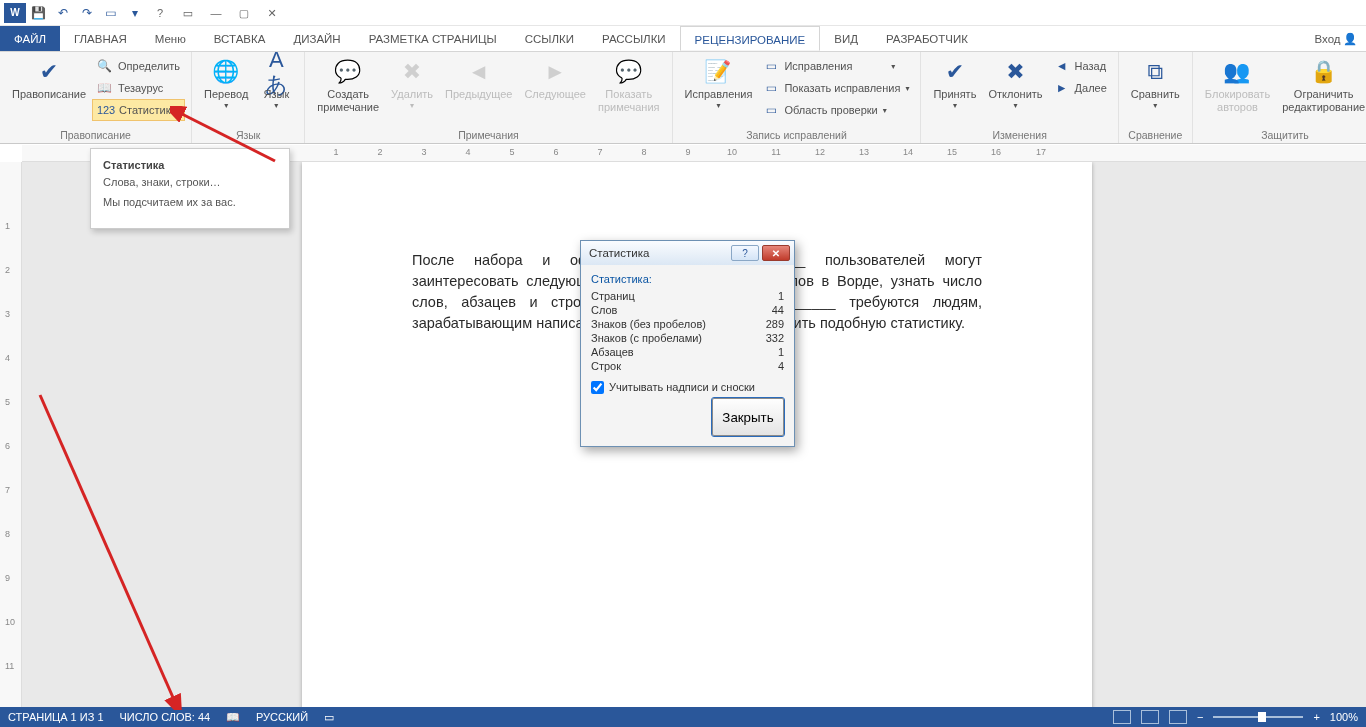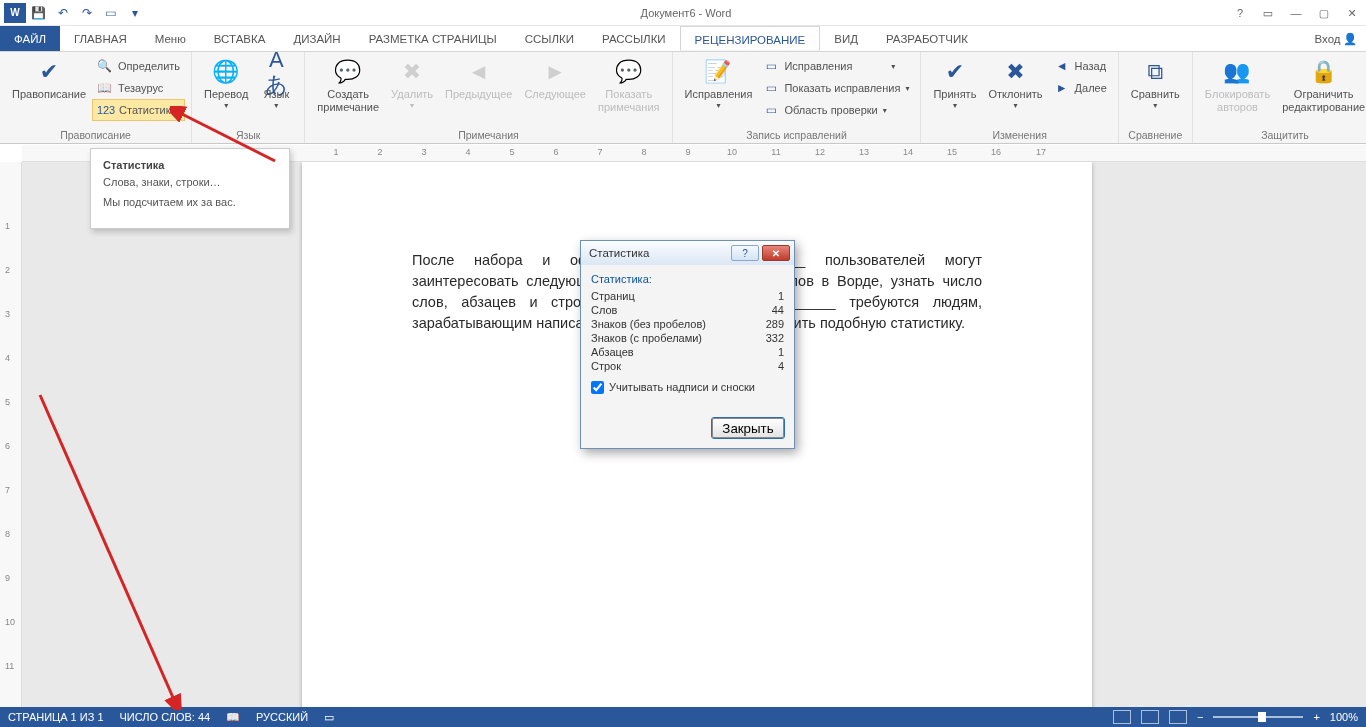--- a/index.html
+++ b/index.html
@@ -54,21 +54,21 @@
 .dlg-title { height: 24px; background: linear-gradient(#fafcff,#dbe7f4); display: flex; align-items: center; padding: 0 4px 0 8px; font-size: 11.5px; }
 .dlg-title span.ttl { flex: 1; }
 .dlg-title .btn { width: 28px; height: 16px; margin-left: 3px; border: 1px solid #8aa7c6; border-radius: 2px; display: flex; align-items: center; justify-content: center; font-size: 10px; }
 .dlg-title .btn.close { background: linear-gradient(#e6867a,#c03b2b); color: #fff; border-color: #9a3a2d; font-weight: bold; }
 .dlg-title .btn.help { background: linear-gradient(#f3f8ff,#d4e4f6); color: #2a579a; }
 .dlg-body { padding: 8px 10px 10px; background: #f4f4f4; }
 .dlg-body .hdr { color: #0b55a3; margin-bottom: 4px; }
 .stat-row { display: flex; justify-content: space-between; padding: 1px 0; }
 .chk { display: flex; align-items: flex-start; gap: 5px; margin-top: 8px; }
 .chk input { margin: 0; }
-.dlg-body .close-btn { display: block; margin: 24px 0 0 auto; width: 72px; height: 20px; border: 1px solid #8a8a8a; background: linear-gradient(#fefefe,#e4e4e4); border-radius: 2px; cursor: pointer; }
+.dlg-body .close-btn { display: block; margin: 4px 0 0 auto; width: 72px; height: 38px; border: 1px solid #8a8a8a; background: linear-gradient(#fefefe,#e4e4e4); border-radius: 2px; cursor: pointer; }
 .dlg-body .close-btn.default { outline: 1px solid #2a6bbb; }
 
 
 .statusbar { position: absolute; left: 0; right: 0; bottom: 0; height: 20px; background: #2a579a; color: #fff; display: flex; align-items: center; font-size: 11px; padding: 0 8px; gap: 16px; }
 .statusbar .seg { display: flex; align-items: center; gap: 6px; }
 .statusbar .right { margin-left: auto; display: flex; align-items: center; gap: 10px; }
 .statusbar .vicon { width: 18px; height: 14px; border: 1px solid #a9bfda; display: inline-block; }
 .statusbar .slider { width: 90px; height: 2px; background: #a9bfda; position: relative; }
 .statusbar .slider::after { content: ""; position: absolute; left: 50%; top: -4px; width: 8px; height: 10px; background: #fff; }
 
@@ -80,21 +80,20 @@
 
 <div class="titlebar">
   <div class="qat">
     <span class="icon" style="background:#2a579a;color:#fff;font-weight:bold;font-size:10px;">W</span>
     <span class="icon">💾</span>
     <span class="icon">↶</span>
     <span class="icon">↷</span>
     <span class="icon">▭</span>
     <span class="icon">▾</span>
   </div>
-  <div class="title">Документ6 - Word</div>
   <div class="winctl">
     <span class="icon">?</span>
     <span class="icon">▭</span>
     <span class="icon">—</span>
     <span class="icon">▢</span>
     <span class="icon">✕</span>
   </div>
 </div>
 
 <div class="tabs">

